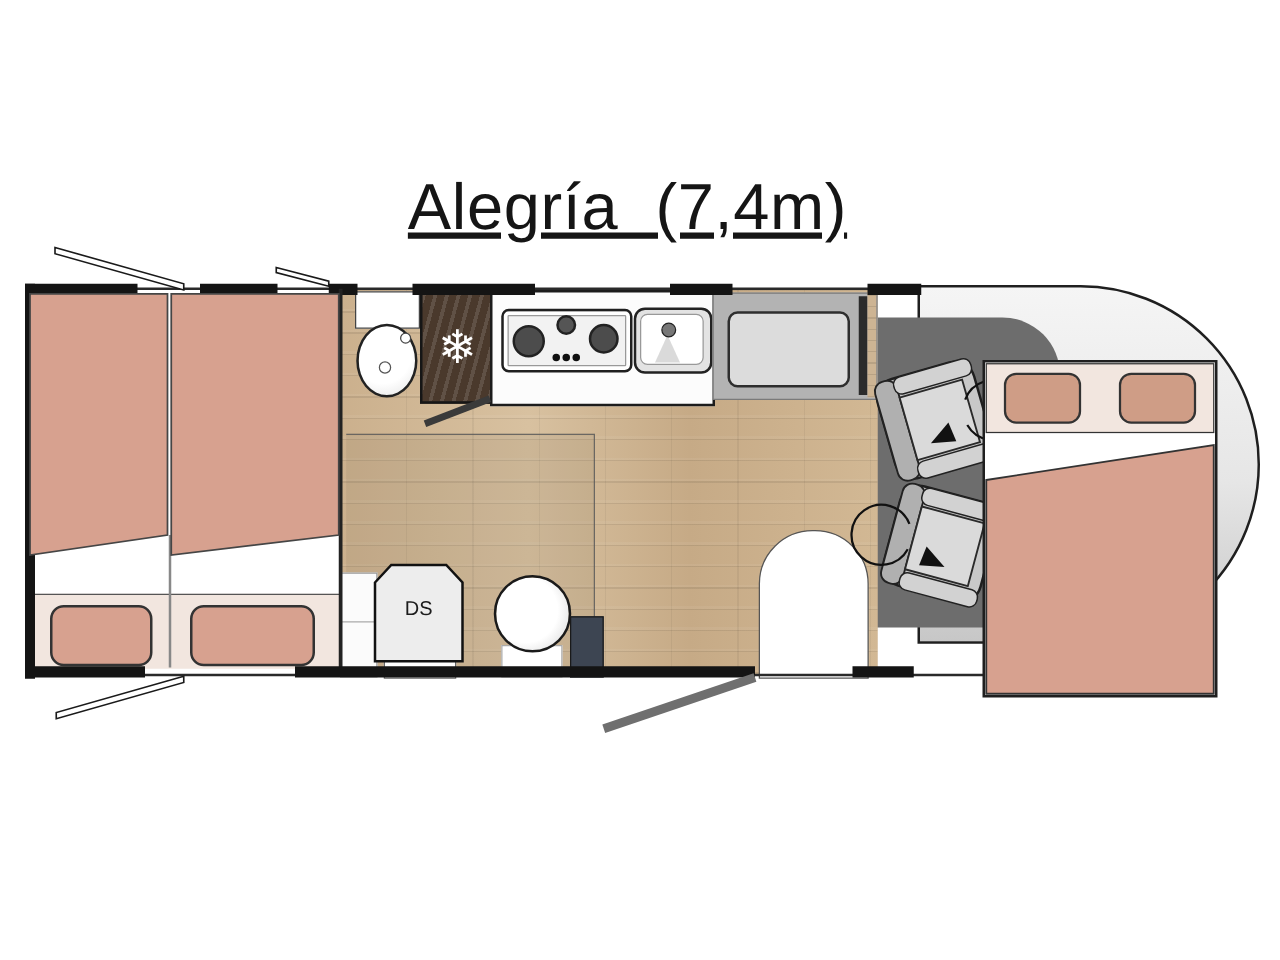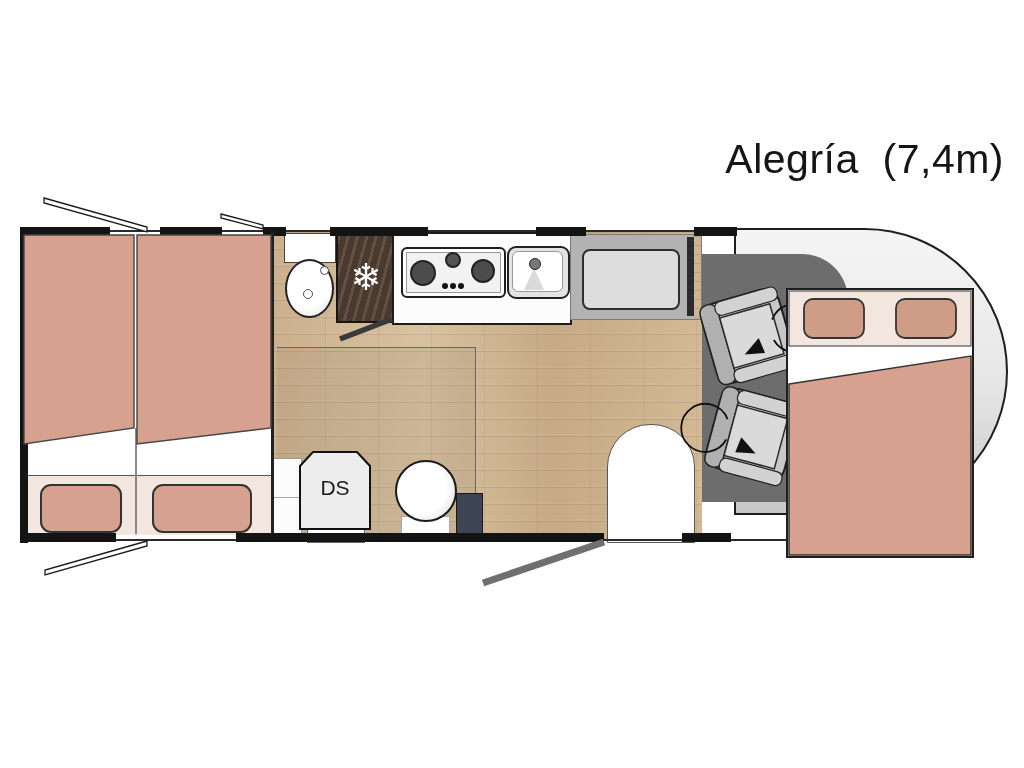--- a/index.html
+++ b/index.html
@@ -1,21 +1,21 @@
 <!DOCTYPE html>
 <html style="--wall: #141414; --bed-salmon: #d7a18f; --pillow-base: #f2e6df; --floor-wood: #cdb493; --cab-floor: #6d6d6d; --fridge-wood: #4a392c; --bench-gray: #b3b3b3; --cushion-gray: #dcdcdc; --nose-light: #f5f5f5; --nose-dark: #c7c7c7; --step-slate: #3d4552; --door-swing-gray: #6f6f6f;"><head>
 <meta charset="utf-8">
 <style>
   html,body{margin:0;padding:0;background:#fff;}
   #stage{position:relative;width:1024px;height:768px;background:#fff;overflow:hidden;
          font-family:"Liberation Sans",sans-serif;}
   .abs{position:absolute;}
   
-  #title{left:0;top:136px;width:1004px;text-align:right;font-size:41px;color:#151515;
-         white-space:pre;letter-spacing:0.5px;z-index:8;}
+  #title{left:0;top:136px;width:1004px;text-align:center;font-size:52px;color:#151515;
+         white-space:pre;letter-spacing:0.5px;z-index:8;text-decoration:underline;}
   
   #nose{left:734px;top:228px;width:270px;height:283px;z-index:1;
         border:2px solid #1f1f1f;border-radius:0 150px 150px 0;
         background:linear-gradient(180deg,var(--nose-light,#f5f5f5) 0%,#e6e6e6 55%,var(--nose-dark,#c7c7c7) 100%);}
   #cab-floor{left:701px;top:254px;width:147px;height:248px;z-index:2;
         background:var(--cab-floor,#6d6d6d);border-radius:0 46px 0 0;}
   #bedroom-bg{left:22px;top:231px;width:250px;height:308px;background:#fff;z-index:3;}
   #wood-floor{left:272px;top:231px;width:430px;height:308px;z-index:3;
         background-color:var(--floor-wood,#cdb493);
         background-image:
@@ -63,21 +63,21 @@
   #faucet{left:529px;top:258px;width:10px;height:10px;border-radius:50%;background:#777;border:1.5px solid #222;}
   #bench{left:570px;top:234px;width:130px;height:84px;background:var(--bench-gray,#b3b3b3);border:1px solid #7a7a7a;}
   #bench-cushion{left:582px;top:249px;width:94px;height:57px;border-radius:8px;
         background:var(--cushion-gray,#dcdcdc);border:2px solid #2e2e2e;}
   #bench-strip{left:687px;top:237px;width:7px;height:79px;background:#2b2b2b;}
   #bench-wood{left:694px;top:234px;width:7px;height:84px;background:var(--floor-wood,#cdb493);
         background-image:repeating-linear-gradient(0deg, rgba(0,0,0,0.1) 0 1px, transparent 1px 9px);}
   #side-shelf{left:272px;top:458px;width:28px;height:82px;background:#fbfbfb;border:1px solid #999;}
   #side-shelf-line{left:272px;top:497px;width:28px;height:1px;background:#aaa;}
   #ds-label{left:300px;top:452px;width:70px;height:72px;display:flex;align-items:center;justify-content:center;
-        font-size:21px;color:#1c1c1c;z-index:7;}
+        font-size:16px;color:#1c1c1c;z-index:7;}
   #ds-base{left:307px;top:528px;width:56px;height:13px;background:#fff;border:1px solid #666;}
   #stool-base{left:401px;top:516px;width:47px;height:24px;background:#fff;border:1px solid #aaa;}
   #stool{left:395px;top:460px;width:58px;height:58px;border-radius:50%;border:2.5px solid #1a1a1a;
         background:radial-gradient(circle at 40% 45%, #fff 55%, #e6e6e6 80%, #cfcfcf 100%);}
   #entry-step{left:456px;top:493px;width:25px;height:47px;background:var(--step-slate,#3d4552);border:1px solid #1a1a1a;}
   #entry-door-leaf{left:607px;top:424px;width:86px;height:117px;background:#fff;border:1.5px solid #555;
         border-radius:43px 43px 0 0;}
   #plan-svg{left:0;top:0;width:1024px;height:768px;z-index:6;pointer-events:none;}
   .f-bed{fill:var(--bed-salmon,#d7a18f);stroke:#454545;stroke-width:1.4;}
   .f-win{fill:#fff;stroke:#1a1a1a;stroke-width:1.3;}

